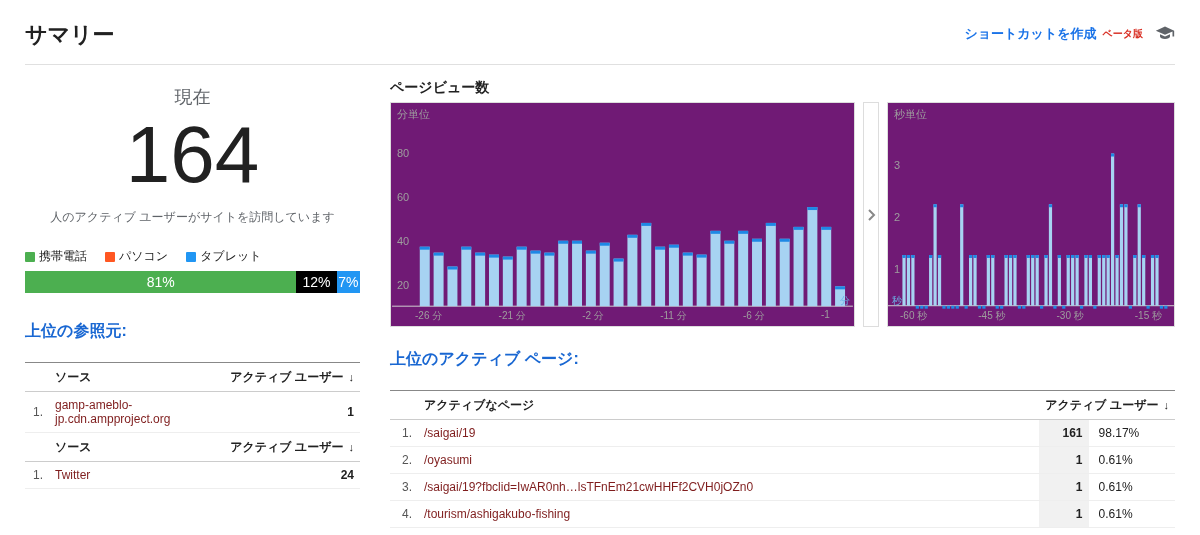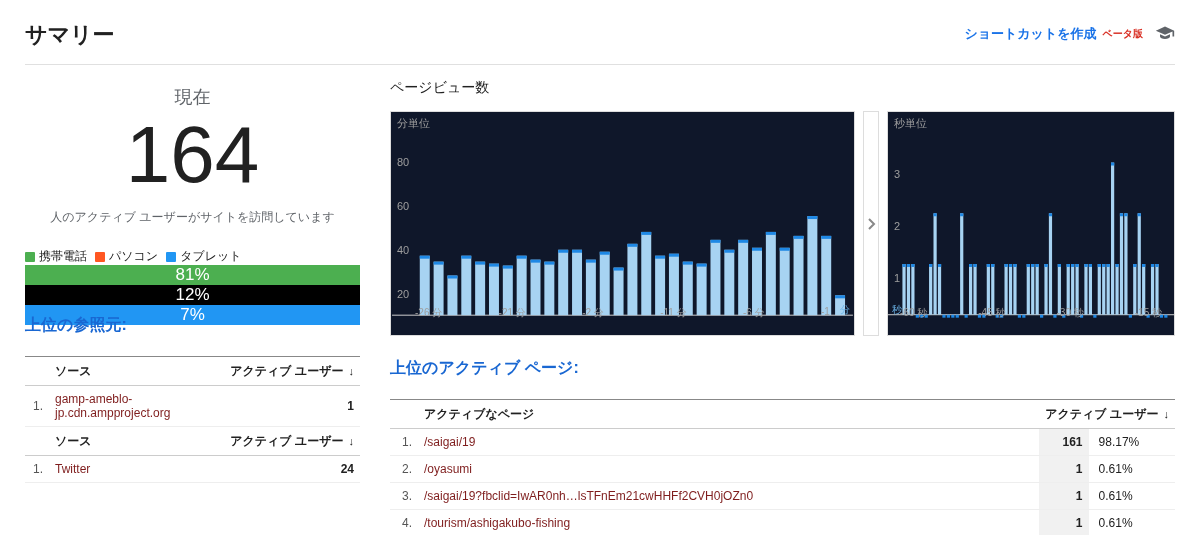--- a/index.html
+++ b/index.html
@@ -16,50 +16,50 @@
 
   .content { display: flex; gap: 30px; margin-top: 14px; }
   .left  { width: 335px; flex: 0 0 335px; }
   .right { flex: 1; }
 
   
   .now-label   { text-align: center; font-size: 18px; color: #5f6368; margin-top: 6px;}
   .now-number  { text-align: center; font-size: 80px; line-height: 1; margin-top: 6px; color:#212121;}
   .now-caption { text-align: center; font-size: 12px; color: #5f6368; margin-top: 14px;}
 
-  .legend { display: flex; gap: 8px; font-size: 12px; margin-top: 22px; }
+  .legend { display: flex; gap: 18px; font-size: 12px; margin-top: 22px; margin-bottom:6px;}
   .legend-item { display: flex; align-items: center; gap: 4px; }
   .sw { width: 10px; height: 10px; display:inline-block; border-radius:1px;}
 
-  .device-bar { display: flex; height: 22px; width: 100%; font-size: 17px; color: #fff; flex-direction: column; }
+  .device-bar { display: flex; height: 22px; width: 100%; font-size: 14px; color: #fff; }
   .device-seg { display: flex; align-items: center; justify-content: center; }
 
   
   .section-title { font-size: 16px; font-weight: bold; color: #1967d2; border-bottom:1px solid #888; padding-bottom:20px; margin-top:28px; display:flex; align-items:center; gap:4px;}
   .section-title.right-title{ border-bottom:1px solid #888;}
   table { width: 100%; border-collapse: collapse; font-size: 12px; }
   th { text-align: left; font-weight: bold; padding: 6px 6px 5px 6px; border-bottom:1px solid #ccc;}
   th.right, td.right-cell { text-align: right; }
   td { padding: 6px 6px; border-bottom:1px solid #eee; vertical-align: middle;}
   td.idx { width: 24px; text-align: right; color:#555;}
   td.link a, td.link span.link-text { color:#7f1d1d; cursor:pointer;}
   .arrow-down { font-size:11px; margin-left:2px;}
   .users-col { white-space: nowrap;}
 
   
-  .chart-header { font-size: 14px; margin-bottom: 14px; }
+  .chart-header { font-size: 14px; margin-bottom: 5px; font-weight: bold; }
   .chart-row { display:flex; gap:8px; align-items:stretch;}
-  .chart-box { position:relative; border:1px solid #ddd; background:#0f172a; }
+  .chart-box { position:relative; border:1px solid #ddd; background:#701a75; }
   .chart-box .unit-label { position:absolute; top:4px; left:6px; font-size:11px; color:#9e9e9e;}
   .chart-box.min { flex:0 0 465px; height:225px;}
   .chart-box.sec { flex:1; height:225px;}
   .chart-expand { flex:0 0 16px; border:1px solid #ddd; display:flex; align-items:center; justify-content:center; color:#666; cursor:pointer; height:225px;}
   svg.bars { position:absolute; left:0; top:0; width:100%; height:100%; }
   .ylab { position:absolute; left:6px; font-size:11px; color:#9e9e9e;}
-  .xticks{ position:absolute; bottom:15px; left:0; width:100%; display:flex; justify-content:space-between; padding:0 24px; font-size:10px; white-space:nowrap; color:#9e9e9e;}
+  .xticks{ position:absolute; bottom:3px; left:0; width:100%; display:flex; justify-content:space-between; padding:0 24px; font-size:10px; white-space:nowrap; color:#9e9e9e;}
   .xticks.sec { padding:0 12px;}
   .axis-suffix { position:absolute; font-size:10px; color:#6bb4e8;}
   .active-pages td.num { text-align:right; font-weight:bold; background:#f1f1f1; width:40px;}
   .active-pages td.pct { text-align:left;  width:70px; padding-left:10px;}
 </style>
 </head>
 <body>
 
 <div class="page">
 

